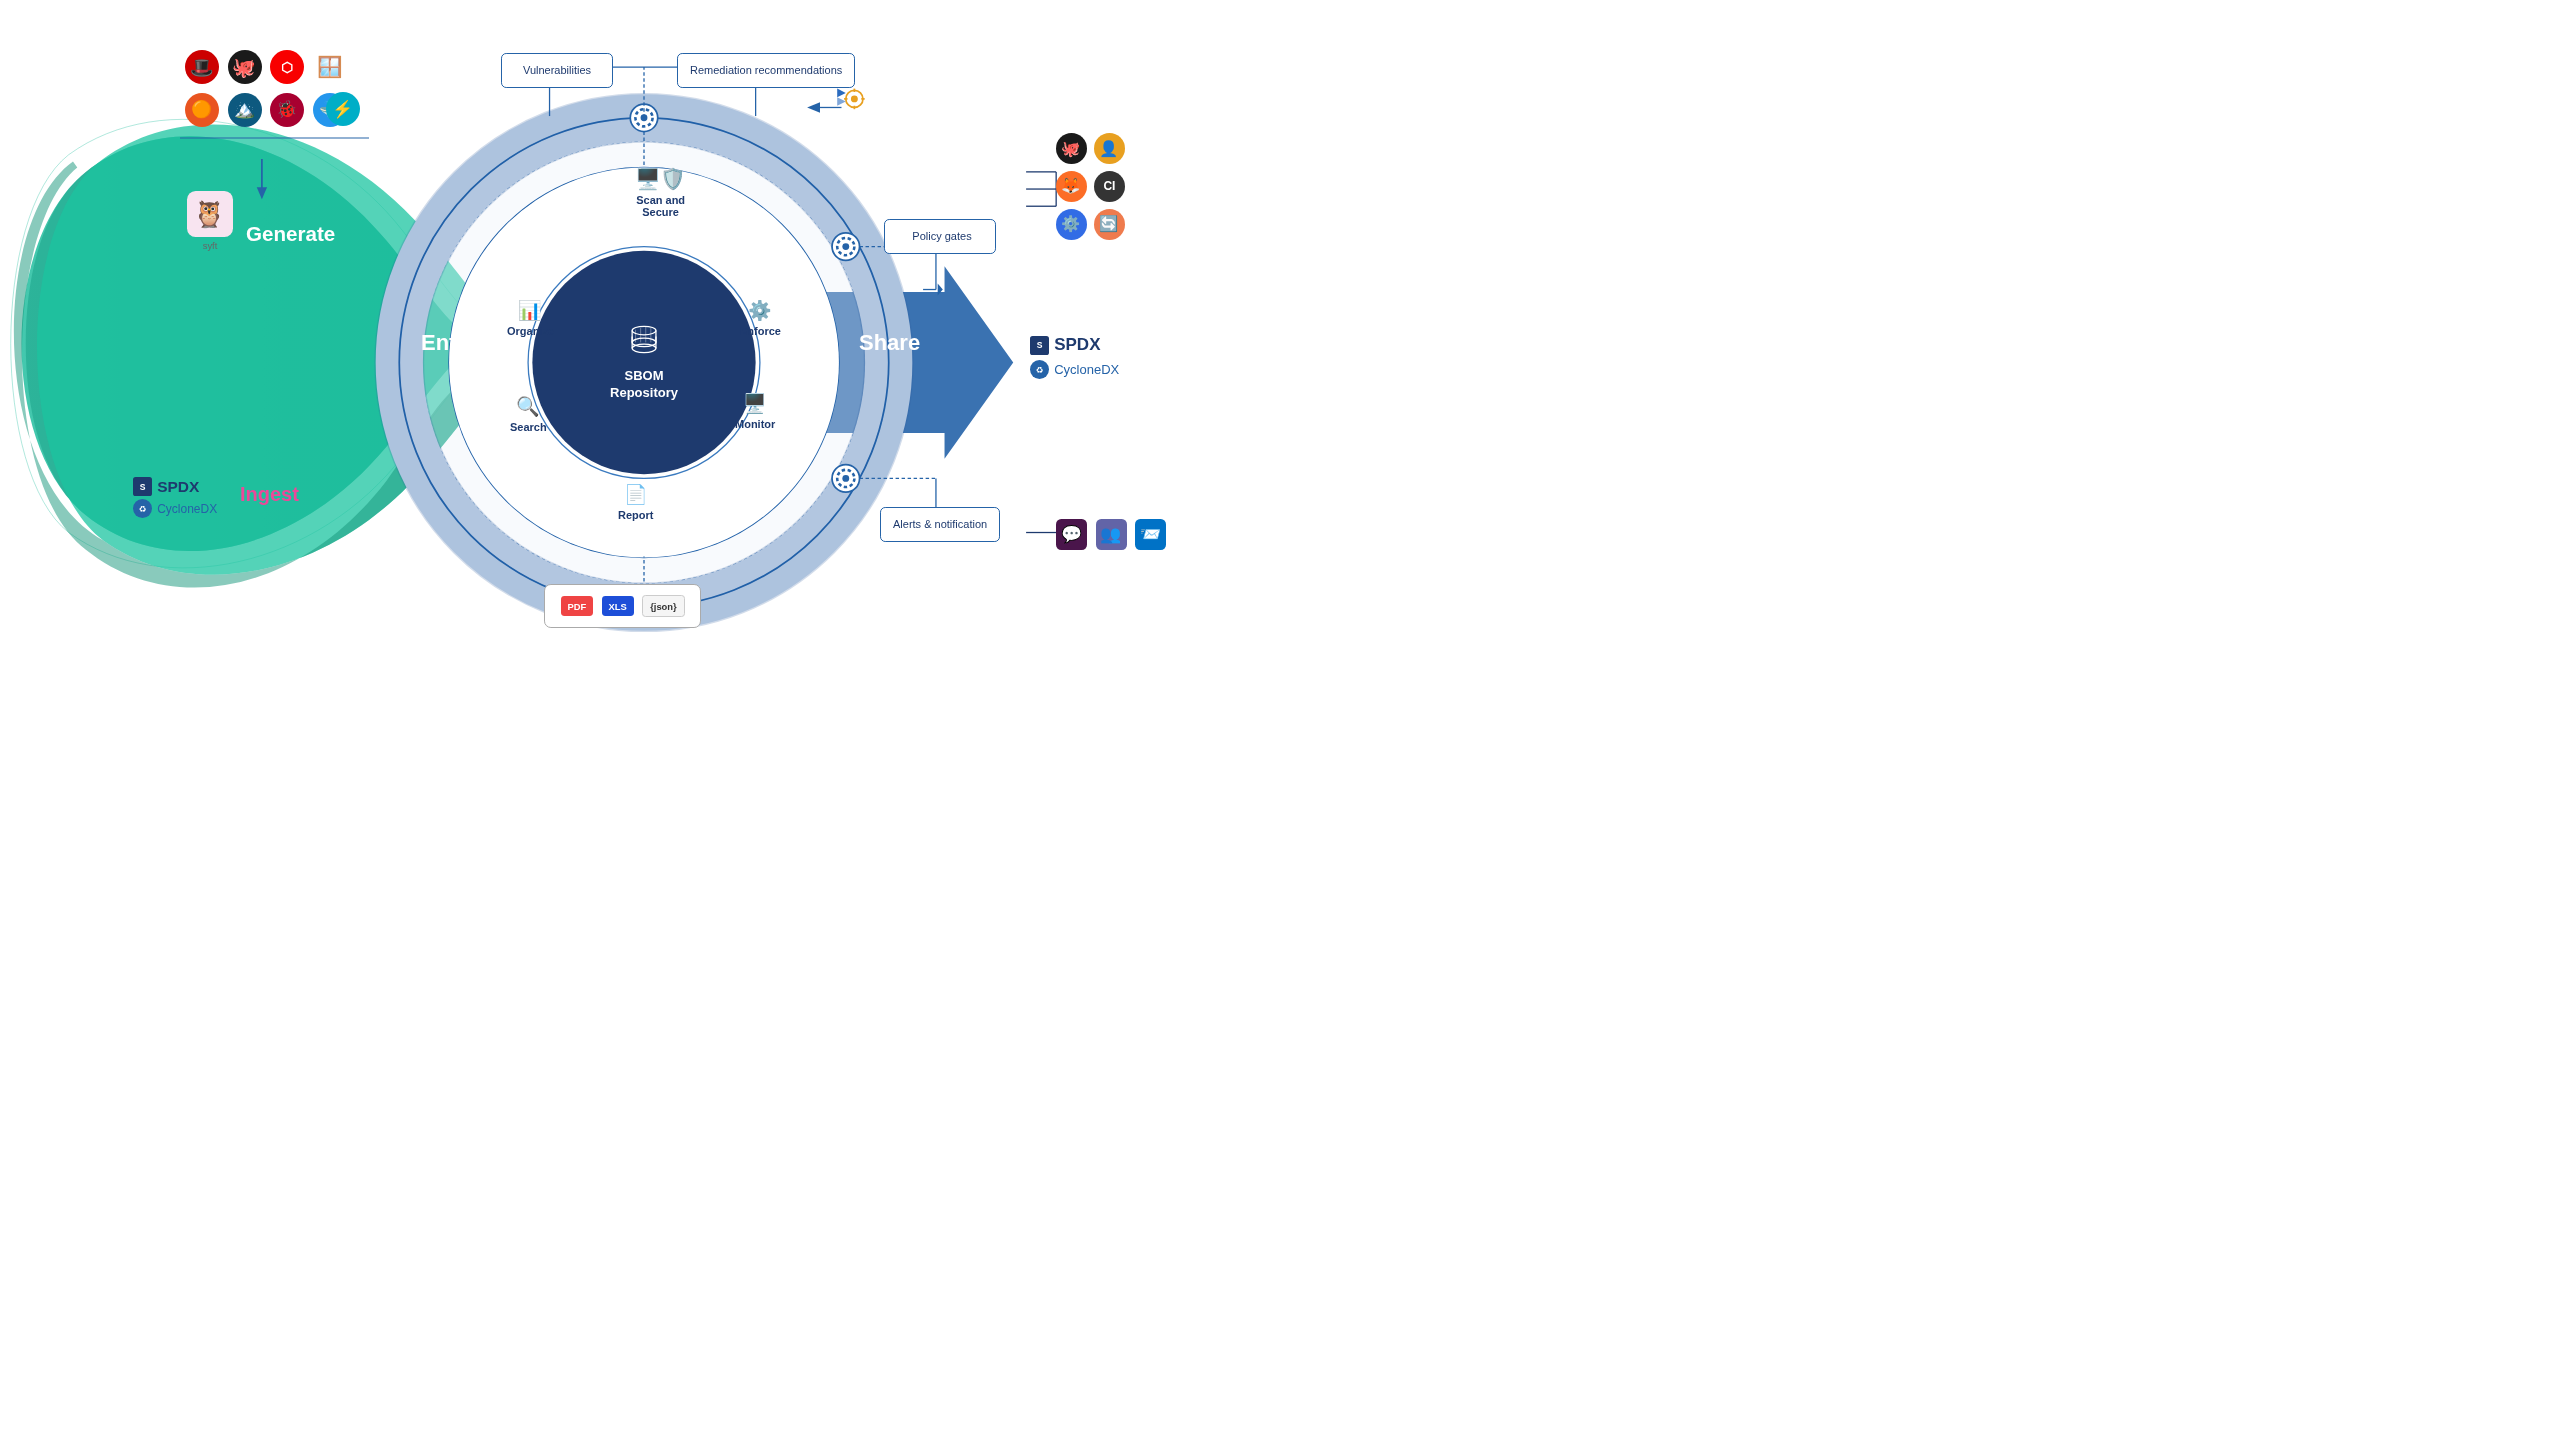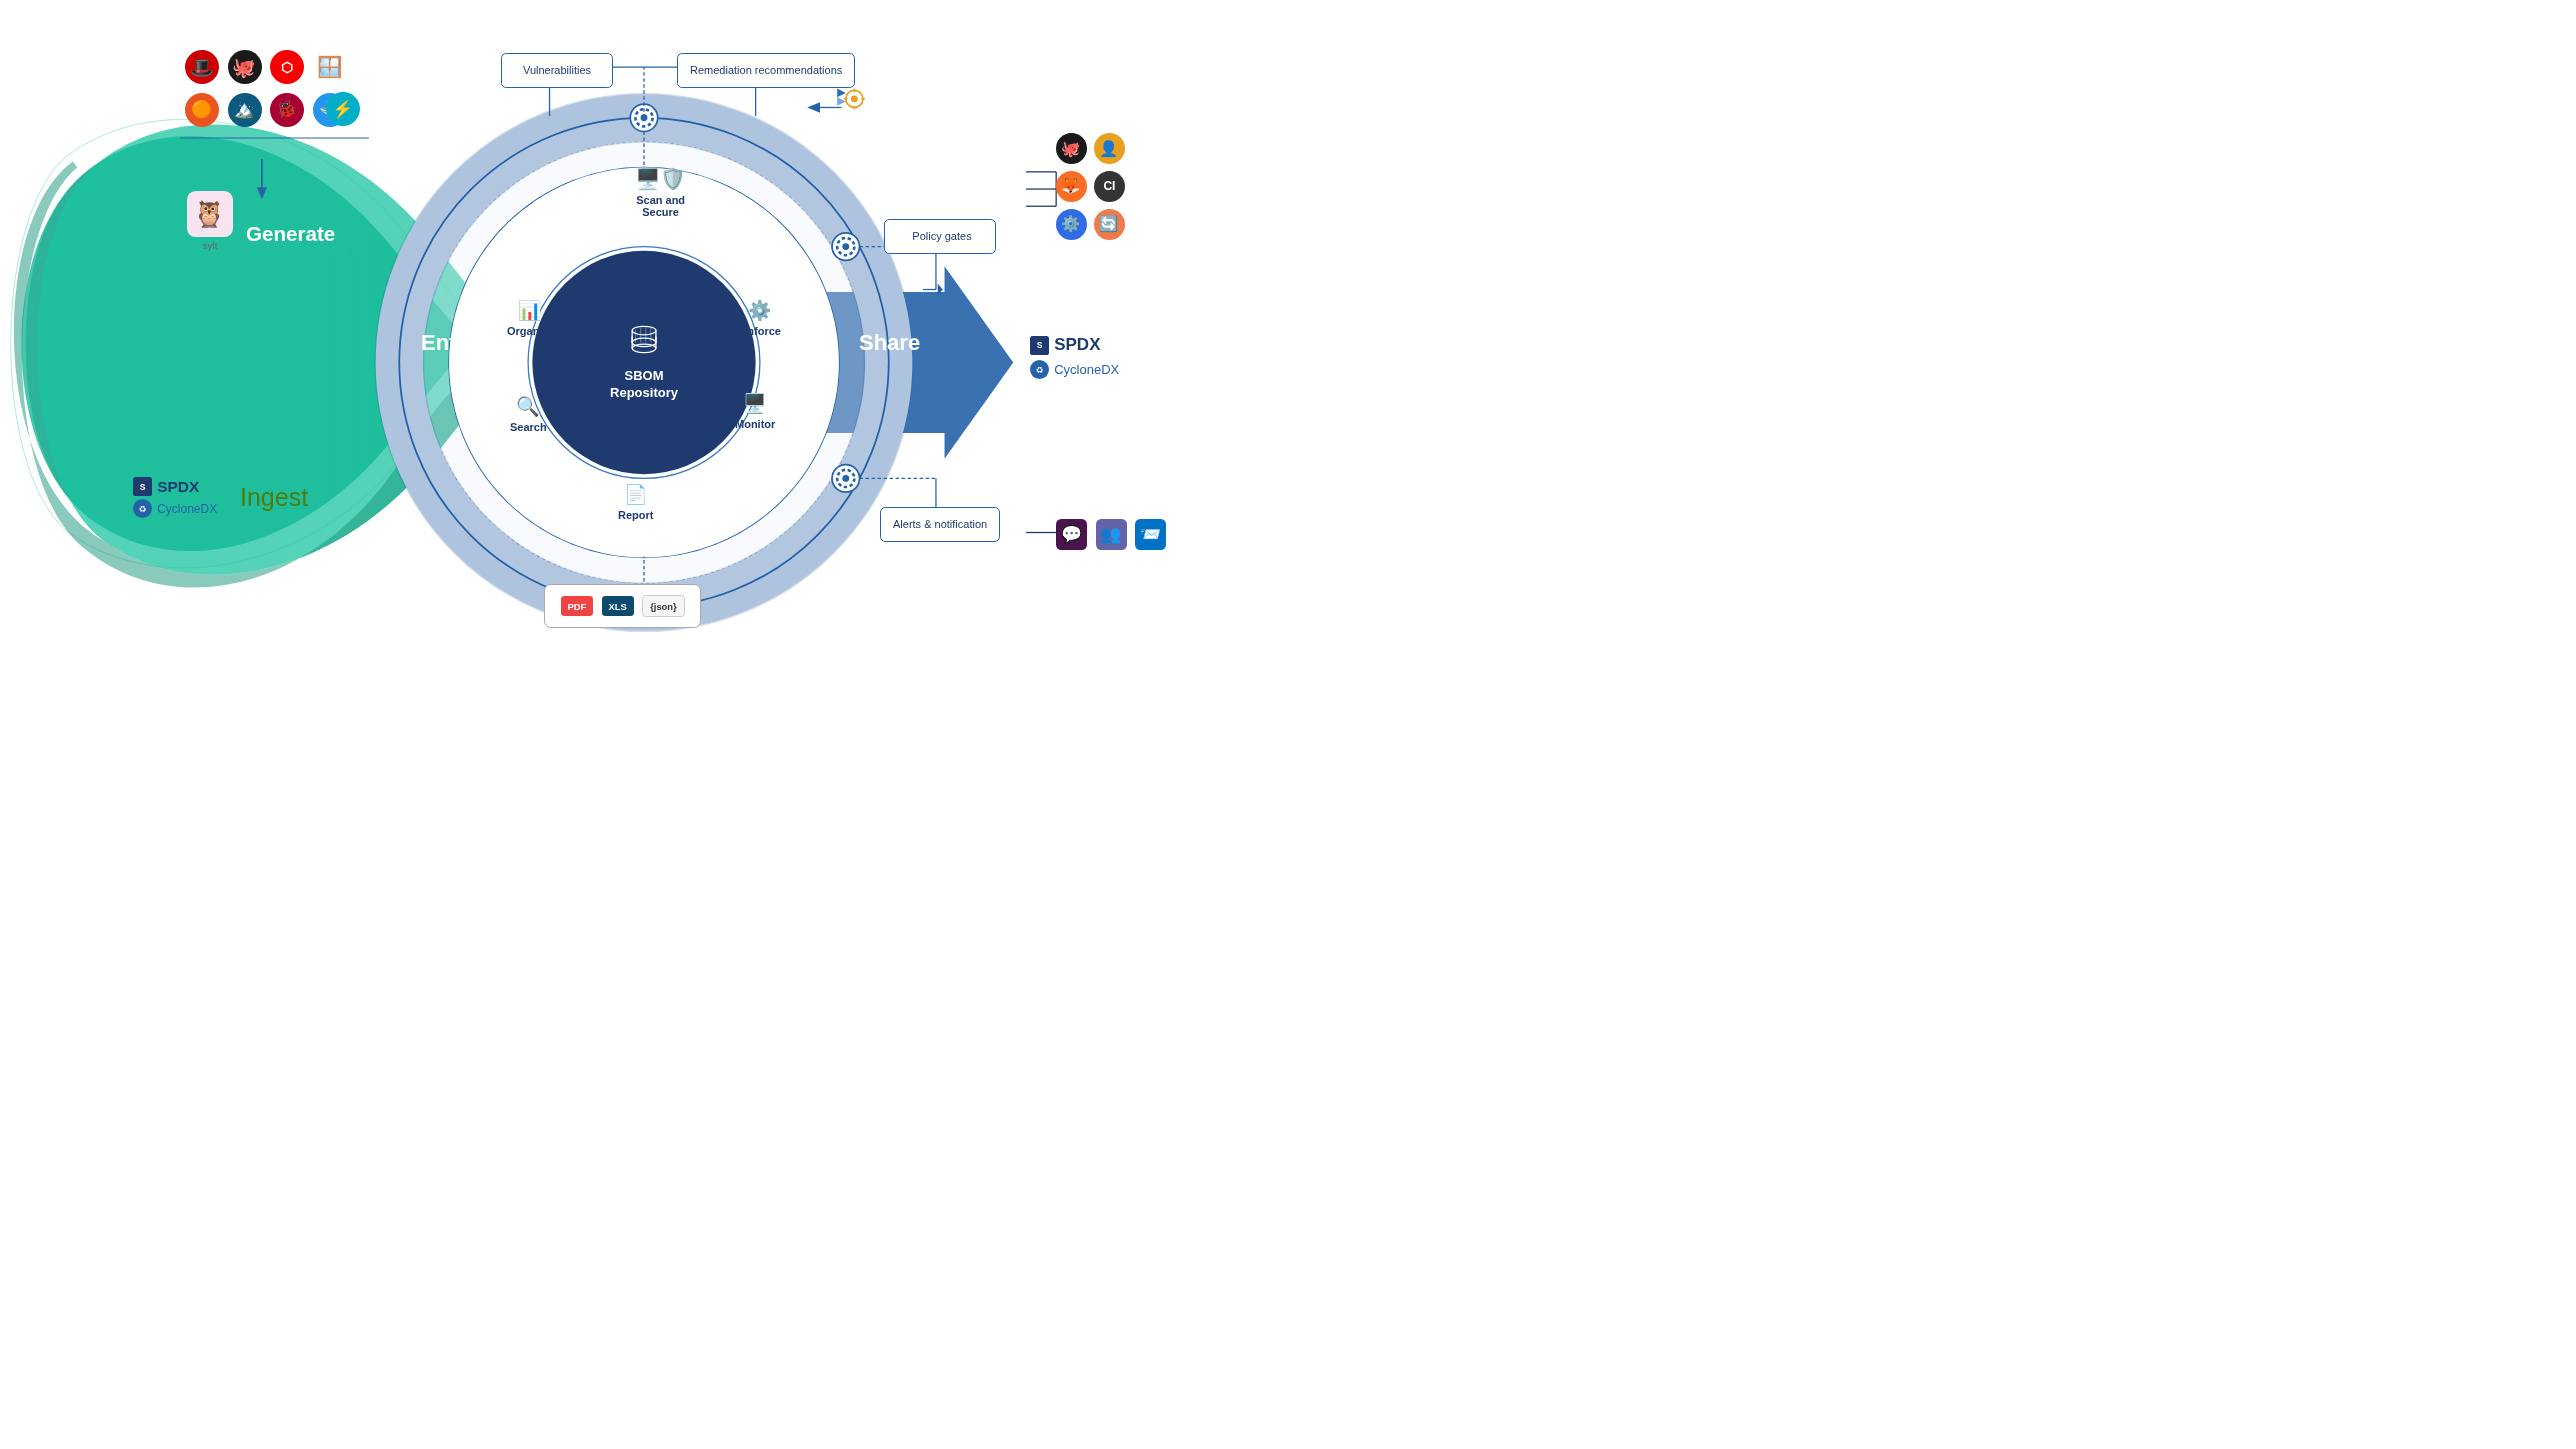--- a/index.html
+++ b/index.html
@@ -212,21 +212,21 @@
   </div>
 
   <div style="position:absolute;top:222px;left:246px;font-size:20.6px;font-weight:700;color:white;">
     <span>Generate</span>
   </div>
 
   <div style="position:absolute;top:343px;left:421px;font-size:22px;font-weight:700;color:white;transform:translateY(-50%);">
     <span>Enforce</span>
   </div>
 
-  <div style="position:absolute;top:483px;left:240px;font-size:25px;font-weight:400;color:#4d7c0f;">
+  <div style="position:absolute;top:483px;left:240px;font-size:20px;font-weight:700;color:#ec4899;">
     <span>Ingest</span>
   </div>
 
   <div style="position:absolute;top:343px;left:859px;font-size:22px;font-weight:700;color:white;transform:translateY(-50%);">
     <span>Share</span>
   </div>
 
   <div style="position:absolute;top:477px;left:133px;display:flex;flex-direction:column;gap:3.4px;">
     <div style="display:flex;align-items:center;gap:5.2px;">
       <div style="width:19px;height:19px;background:#1e3a6e;border-radius:2.6px;display:flex;align-items:center;justify-content:center;color:white;font-size:8.6px;font-weight:700;">S</div>
@@ -304,21 +304,21 @@
         <line x1="22" y1="6" x2="22" y2="24" stroke="white" stroke-width="0.8" opacity="0.5"></line>
         <line x1="28" y1="7" x2="28" y2="24" stroke="white" stroke-width="0.8" opacity="0.5"></line>
       </svg>
     </div>
     <div style="font-size:13px;font-weight:700;line-height:1.3;white-space:pre-line;">SBOM
 Repository</div>
   </div>
 
   <div class="output-box" style="left:544px;top:584px;">
     <span style="background:#ef4444;color:white;padding:4.3px 6.9px;border-radius:3.4px;font-size:9.4px;font-weight:700;">PDF</span>
-    <span style="background:#0c4a6e;color:white;padding:4.3px 6.9px;border-radius:3.4px;font-size:9.4px;font-weight:700;">XLS</span>
+    <span style="background:#1d4ed8;color:white;padding:4.3px 6.9px;border-radius:3.4px;font-size:9.4px;font-weight:700;">XLS</span>
     <span style="background:#f5f5f5;color:#333;padding:4.3px 6.9px;border-radius:3.4px;font-size:9.4px;font-weight:600;border:0.9px solid #ccc;">{json}</span>
   </div>
 
   <div style="position:absolute;top:335px;left:1030px;display:flex;flex-direction:column;gap:5.2px;">
     <div style="display:flex;align-items:center;gap:5.2px;">
       <div style="width:19px;height:19px;background:#1e3a6e;border-radius:2.6px;display:flex;align-items:center;justify-content:center;color:white;font-size:8.6px;font-weight:700;">S</div>
       <span style="font-size:17px;font-weight:700;color:#1e3a6e;">SPDX</span>
     </div>
     <div style="display:flex;align-items:center;gap:5.2px;">
       <div style="width:19px;height:19px;background:#2563a8;border-radius:50%;display:flex;align-items:center;justify-content:center;color:white;font-size:8.6px;">♻</div>

